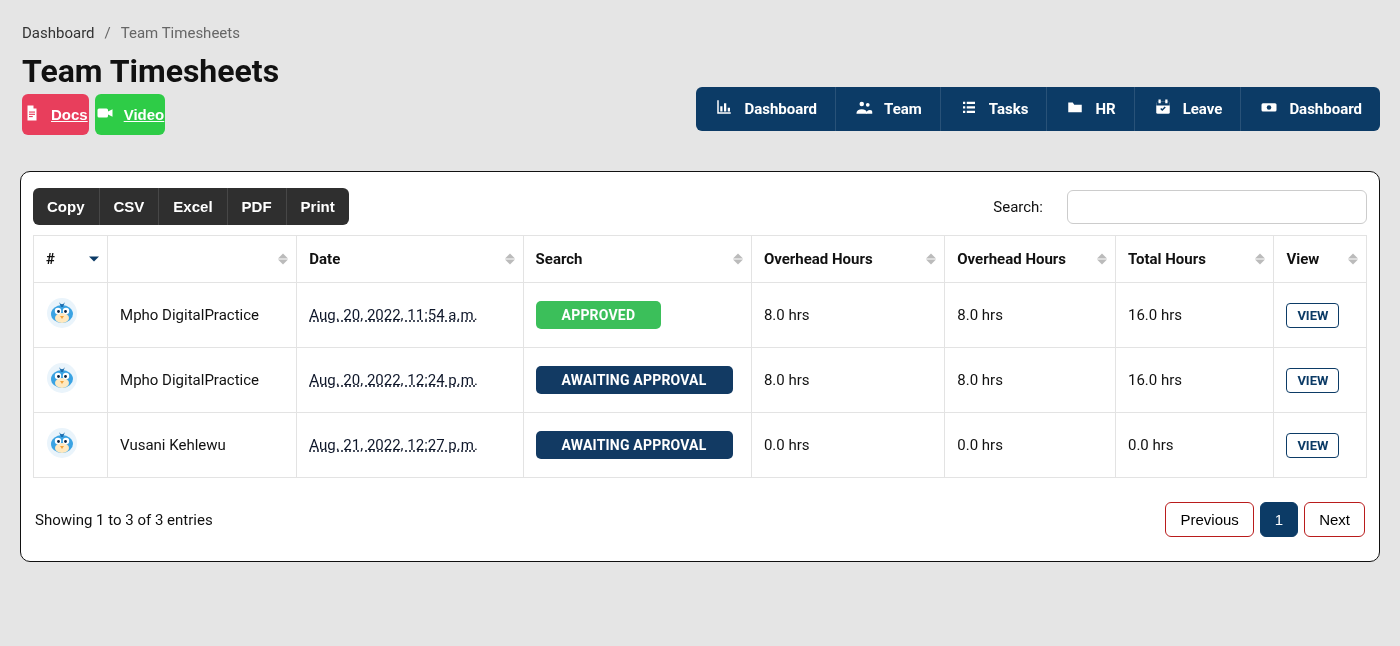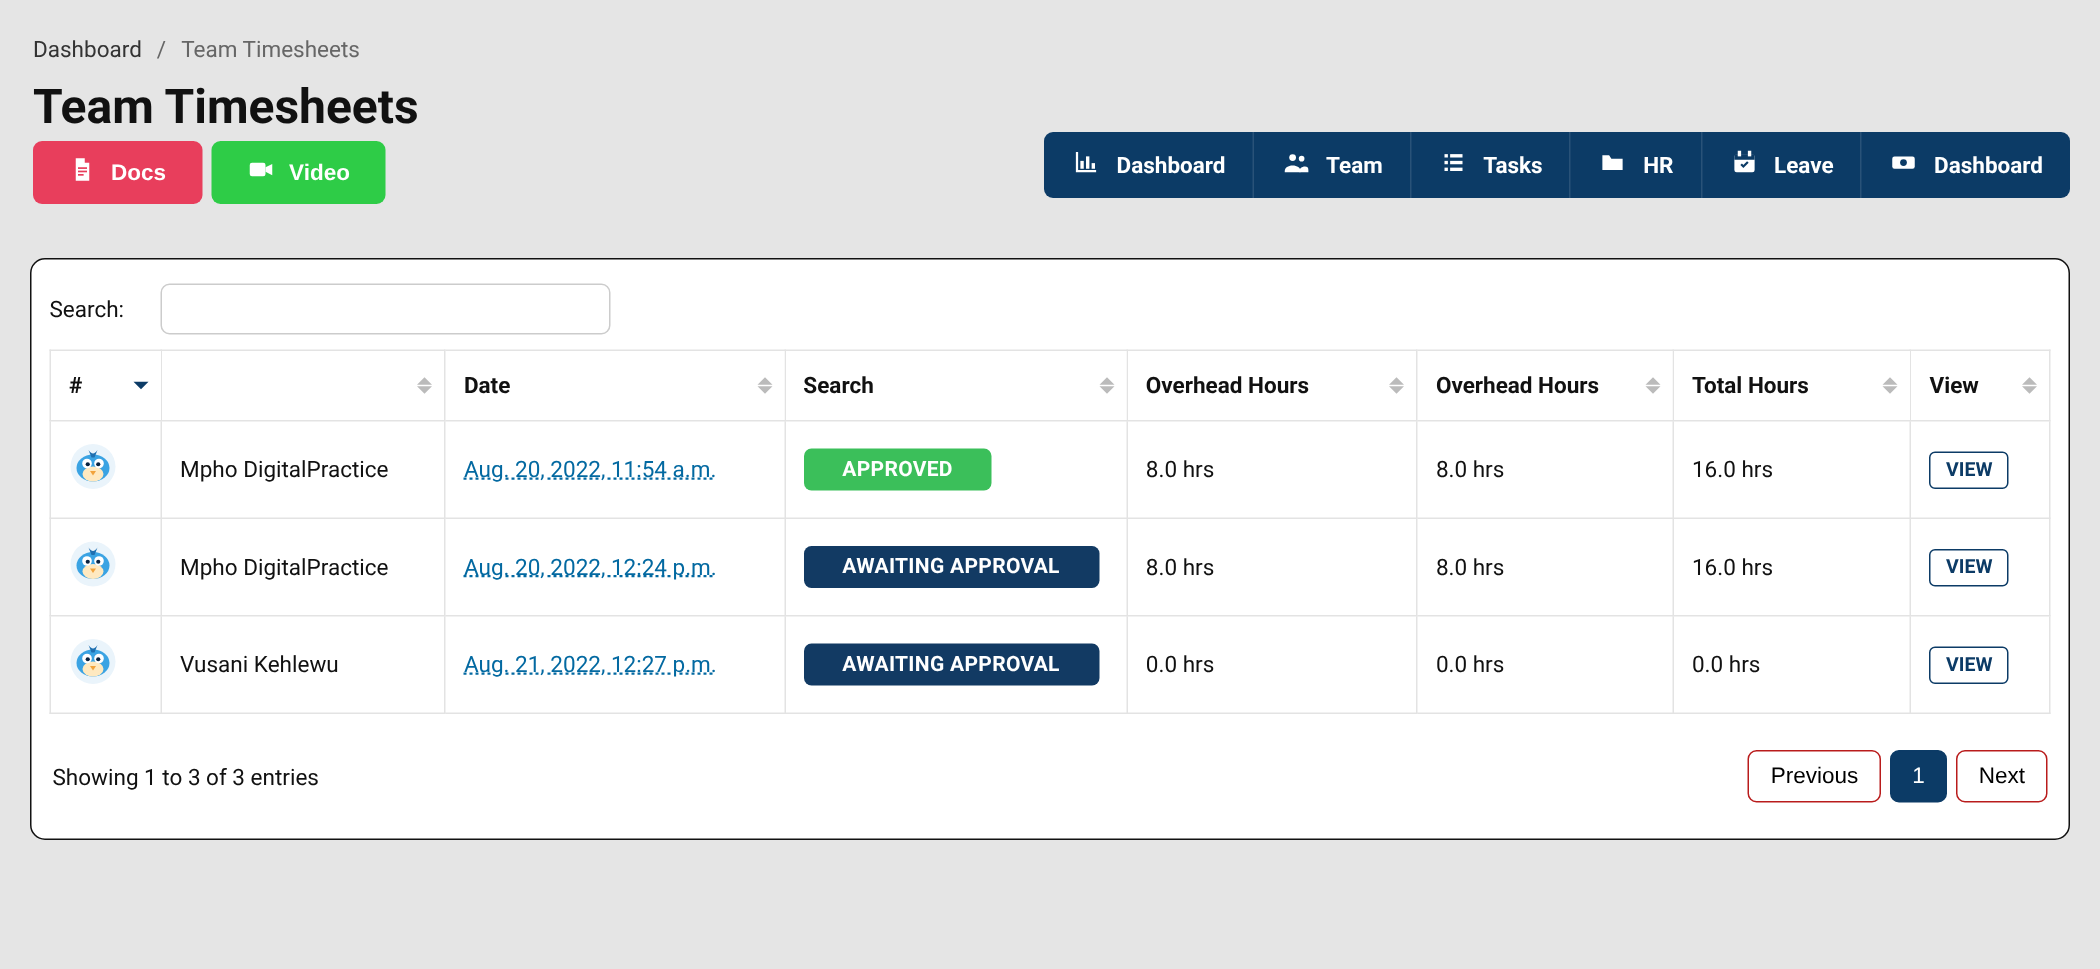--- a/index.html
+++ b/index.html
@@ -39,23 +39,24 @@
   }
   .title-buttons { display: flex; gap: 6px; margin-left: 2px; }
   .btn {
     display: inline-flex;
     align-items: center;
     gap: 10px;
     border: none;
     border-radius: 6px;
     font-weight: 700;
     font-size: 15px;
-    padding: 10px 24px;
+    padding: 10px 1px;
     cursor: pointer;
     color: #fff;
+    text-decoration: underline;
   }
   .btn-red   { background: #e83e5c; }
   .btn-green { background: #2ecc47; }
   .btn svg { width: 18px; height: 18px; fill: #fff; }
 
   
   .topnav {
     display: flex;
     background: #0c3b66;
     border-radius: 6px;
@@ -162,21 +163,21 @@
   .tri-up   { border-bottom: 5px solid #bbb; }
   .tri-down { border-top: 5px solid #bbb; }
   .sort-active .tri-down { border-top-color: #0c3b66; }
 
   .avatar {
     width: 32px; height: 32px; border-radius: 50%;
     display: inline-flex; align-items: center; justify-content: center;
   }
   .avatar svg { width: 32px; height: 32px; }
 
-  .date-link { color: #0369a1; text-decoration: underline; text-decoration-style: dotted; }
+  .date-link { color: #0f172a; text-decoration: underline; text-decoration-style: dotted; }
 
   .badge {
     display: inline-block;
     color: #fff;
     font-weight: 700;
     border-radius: 5px;
     padding: 6px 26px;
     font-size: 14px;
     letter-spacing: .2px;
   }
@@ -308,20 +309,27 @@
               <circle cx="12" cy="12.5" r="3" fill="#0c3b66"></circle>
             </svg></span>
         <span>Dashboard</span>
       </div>
     </div>
   </div>
 
   <div class="card">
 
     <div class="toolbar">
+      <div class="btn-group">
+        <button class="btn-dark">Copy</button>
+        <button class="btn-dark">CSV</button>
+        <button class="btn-dark">Excel</button>
+        <button class="btn-dark">PDF</button>
+        <button class="btn-dark">Print</button>
+      </div>
       <div class="search-wrap">
         <label>Search:</label>
         <input type="text" style="">
       </div>
     </div>
 
     <table class="data">
       <colgroup>
         <col class="c-idx">
           <col class="c-avatar">

